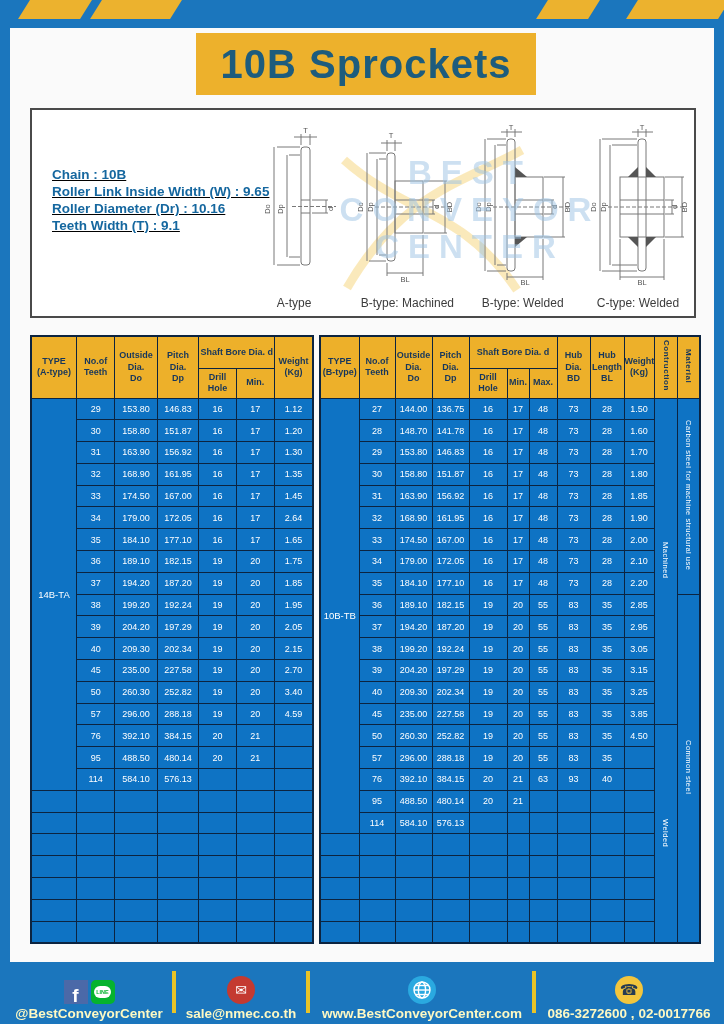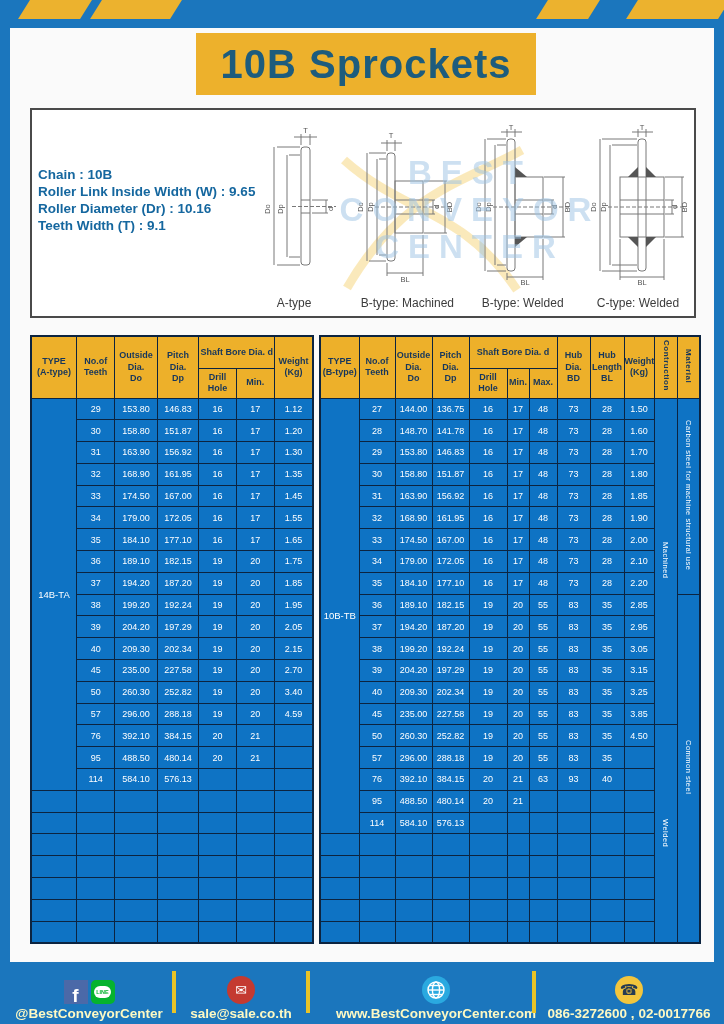--- a/index.html
+++ b/index.html
@@ -18,21 +18,21 @@
   .content { position:absolute; left:10px; right:10px; top:28px; bottom:62px; background:#fafafa; }
 
   .banner {
     position:absolute; left:186px; top:5px; width:340px; height:62px;
     background:#edb12c; display:flex; align-items:center; justify-content:center;
   }
   .banner h1 { font-size:40px; font-weight:bold; color:#1d5c7d; letter-spacing:1px; }
 
   
   .spec-box { position:absolute; left:20px; top:80px; width:666px; height:210px; border:2px solid #4a4a4a; background:#ffffff; }
-  .spec-lines { position:absolute; left:6px; top:56px; z-index:2; }
+  .spec-lines { position:absolute; left:20px; top:56px; z-index:2;text-decoration:underline; }
   .spec-lines div { font-size:13.5px; font-weight:bold; color:#15679f; line-height:17px; white-space:nowrap; }
   .figures { position:absolute; left:212px; right:4px; top:4px; bottom:6px; display:flex; justify-content:space-between; align-items:flex-end; z-index:1; }
   .figure { display:flex; flex-direction:column; align-items:center; }
   .figure .caption { font-size:12px; color:#3c3c3c; margin-top:11px; }
   .figure svg { display:block; }
   .dim-text { font-size:7.5px; fill:#555; font-family:"Liberation Sans",sans-serif; }
   .watermark {
     position:absolute; left:218px; top:44px; width:440px; text-align:center; z-index:3;
     font-size:33px; font-weight:bold; letter-spacing:9px; line-height:37px;
     color:#9cc3e4; opacity:.5; pointer-events:none;
@@ -55,21 +55,21 @@
   .vert { writing-mode:vertical-rl; display:inline-block; white-space:nowrap; font-size:8px; line-height:1; letter-spacing:.5px; }
   th .vert { font-size:8px; font-weight:bold; }
   td .vert { font-size:7.5px; }
 
   
   .footer { position:absolute; left:0; right:0; bottom:0; height:62px; background:#1b76bd; }
   .fgroup { position:absolute; top:3px; height:56px; display:flex; flex-direction:column; align-items:center; justify-content:flex-end; gap:2px; }
   .fgroup .ftext { color:#fef9c3; font-weight:bold; font-size:13.5px; white-space:nowrap; }
   .fg1 { left:10px;  width:158px; }
   .fg2 { left:182px; width:118px; }
-  .fg3 { left:330px; width:212px;align-items:center; }
+  .fg3 { left:316px; width:212px;align-items:center; }
   .fg4 { left:540px; width:178px; }
   .fdiv { position:absolute; top:9px; width:4px; height:42px; background:#e8c327; }
   .fdiv.d1 { left:172px; } .fdiv.d2 { left:306px; } .fdiv.d3 { left:532px; }
   .icon-row { display:flex; gap:3px; align-items:center; }
   .fb-badge { width:24px; height:24px; background:#4b69a8; color:#fff; font-weight:bold; font-size:19px; display:flex; align-items:flex-end; justify-content:center; line-height:0.9; }
   .line-badge { width:24px; height:24px; background:#06b32e; border-radius:5px; display:flex; align-items:center; justify-content:center; }
   .line-bubble { width:17px; height:12px; background:#fff; border-radius:6px; display:flex; align-items:center; justify-content:center; font-size:5.5px; font-weight:bold; color:#06b32e; }
   .circle-icon { width:28px; height:28px; border-radius:50%; display:flex; align-items:center; justify-content:center; }
   .email-circle { background:#c43a31; color:#fff; font-size:14px; }
   .globe-circle { background:#2aa9e0; }
@@ -332,21 +332,21 @@
               <td>16</td>
               <td>17</td>
               <td>1.45</td>
             </tr>
             <tr>
               <td>34</td>
               <td>179.00</td>
               <td>172.05</td>
               <td>16</td>
               <td>17</td>
-              <td>1.55</td>
+              <td>2.64</td>
             </tr>
             <tr>
               <td>35</td>
               <td>184.10</td>
               <td>177.10</td>
               <td>16</td>
               <td>17</td>
               <td>1.65</td>
             </tr>
             <tr>
@@ -843,21 +843,21 @@
         <div class="fb-badge">f</div>
         <div class="line-badge">
           <div class="line-bubble">LINE</div>
         </div>
       </div>
       <div class="ftext">@BestConveyorCenter</div>
     </div>
     <div class="fdiv d1"></div>
     <div class="fgroup fg2">
       <div class="circle-icon email-circle">✉</div>
-      <div class="ftext">sale@sale.co.th</div>
+      <div class="ftext">sale@nmec.co.th</div>
     </div>
     <div class="fdiv d2"></div>
     <div class="fgroup fg3">
       <div class="circle-icon globe-circle">
         <svg width="22" height="22" viewBox="0 0 22 22">
           <g stroke="#ffffff" stroke-width="1.4" fill="none">
             <circle cx="11" cy="11" r="8"></circle>
             <ellipse cx="11" cy="11" rx="3.6" ry="8"></ellipse>
             <line x1="3" y1="11" x2="19" y2="11"></line>
             <line x1="4.2" y1="6.5" x2="17.8" y2="6.5"></line>

